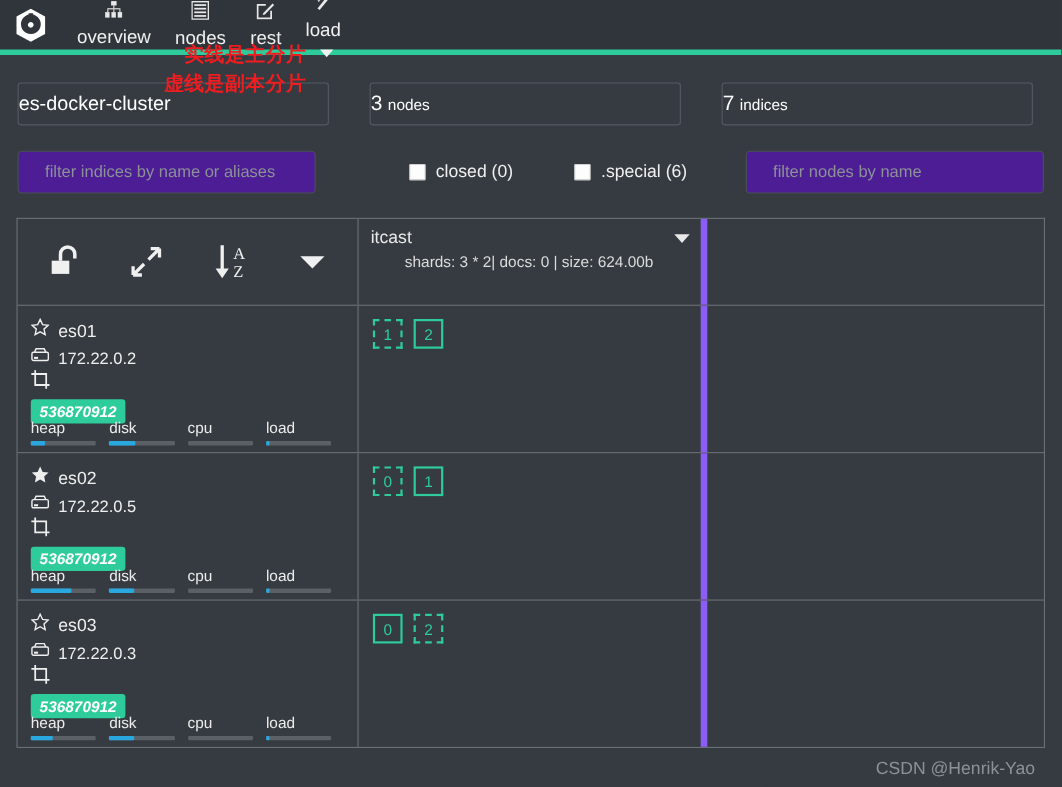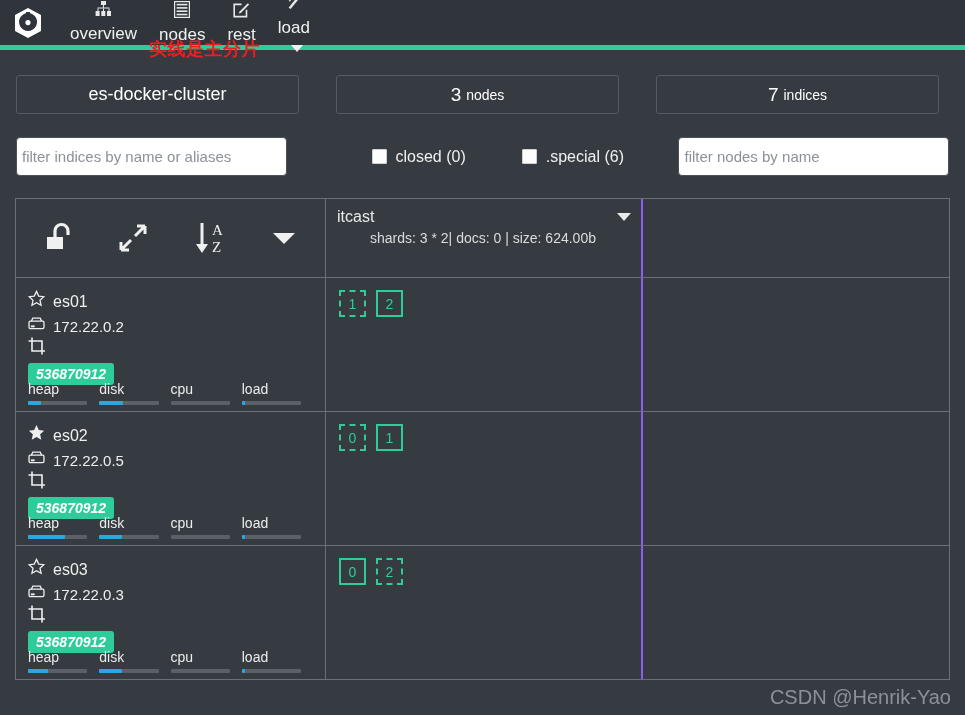--- a/index.html
+++ b/index.html
@@ -44,46 +44,46 @@
   
   #summary {
     display: flex;
     padding: 25px 16px 0 16px;
     gap: 37px;
   }
   .sum-box {
     border: 1px solid #545b62;
     border-radius: 3px;
     height: 39px;
-    display: flex; align-items: center; justify-content: center;
+    display: flex; align-items: center; 
     font-size: 18px;
     color: #fff;
     background: #353b41;
   }
   .sum-box .num { font-size: 19px; margin-right: 5px; }
   .sum-box .unit { font-size: 14px; }
   #sum-cluster { width: 283px; }
   #sum-nodes   { width: 283px; }
   #sum-indices { width: 283px; }
 
   
   #filters {
     display: flex;
     padding: 23px 16px 0 16px;
     align-items: center;
     gap: 37px;
   }
   .filter-input {
     width: 283px; height: 39px;
-    background: #ffffff;
+    background: #4c1d95;
     border: 1px solid #4b5157;
     border-radius: 4px;
     color: #8b9197;
     font-size: 15px;
-    padding: 0 5px;
+    padding: 0 24px;
     outline: none;
     font-family: "Liberation Sans", sans-serif;
   }
   .filter-input::placeholder { color: #8b9197; }
   #checkboxes {
     width: 283px;
     display: flex;
     align-items: center;
     margin-left: 48px;
   }
@@ -99,21 +99,21 @@
 
   
   #grid {
     margin: 22px 15px 0 15px;
     border: 1px solid #6a7176;
     border-bottom: none;
     width: 935px;
   }
   .grid-row { display: flex; border-bottom: 1px solid #6a7176; }
   .cell-nodes   { width: 310px; border-right: 1px solid #6a7176; position: relative; }
-  .cell-shards  { width: 317px; border-right: 2px solid #8b5cf6; position: relative; }
+  .cell-shards  { width: 317px; border-right: 6px solid #8b5cf6; position: relative; }
   .cell-empty   { flex: 1; }
 
   
   #header-row { height: 79px; }
   #header-icons {
     display: flex; align-items: center; height: 100%;
     padding: 0 6px;
     justify-content: space-around;
   }
   .hdr-icon { cursor: pointer; display: flex; align-items: center; justify-content: center; }
@@ -178,24 +178,24 @@
     font-size: 18px;
     line-height: 27px;
     white-space: nowrap;
     pointer-events: none;
   }
   #annotation div { letter-spacing: 0.5px; text-align: right; }
 
   
   #watermark {
     position: absolute;
-    right: 14px;
+    right: 24px;
     bottom: 6px;
     color: #9aa0a6;
-    font-size: 20px;
+    font-size: 16px;
     opacity: .85;
   }
 </style>
 </head>
 <body>
 
 <div id="navbar">
   <div id="brand">
     <svg width="30" height="32" viewBox="0 0 30 32">
       <path d="M15 1 L28 8 L28 24 L15 31 L2 24 L2 8 Z" fill="#ffffff"></path>
@@ -392,20 +392,21 @@
     </div>
     <div class="cell-shards">
       <div class="shard-wrap">
         <span class="shard replica">1</span>
         <span class="shard primary">2</span>
       </div>
     </div>
     <div class="cell-empty">
       <div id="annotation">
         <div>实线是主分片</div>
+        <div>虚线是副本分片</div>
       </div>
     </div>
   </div>
 
   <div class="grid-row node-row">
     <div class="cell-nodes">
       <div class="node-body">
         <div class="node-line">
           <span>
             <svg width="17" height="17" viewBox="0 0 20 20">

